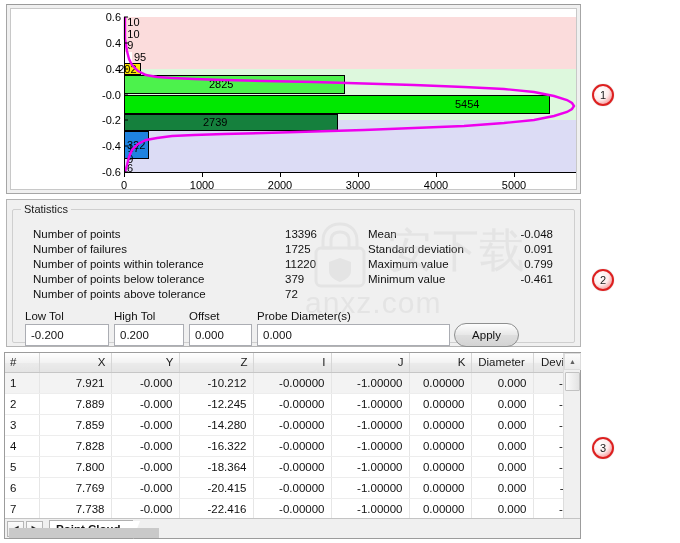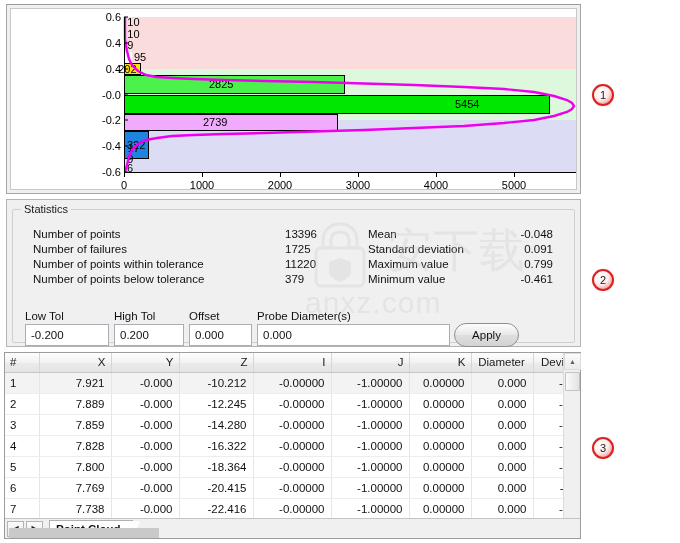--- a/index.html
+++ b/index.html
@@ -297,21 +297,21 @@
         </div>
         <div class="hbar" style="left:0;top:46.4px;height:11.5px;width:16.5px;background:#ffe600;">
           <span>202</span>
         </div>
         <div class="hbar" style="left:0;top:58.3px;height:19px;width:221px;background:#4cf24c;">
           <span style="position:absolute;left:84px;">2825</span>
         </div>
         <div class="hbar" style="left:0;top:77.5px;height:19px;width:426px;background:#00e800;">
           <span style="position:absolute;left:330px;">5454</span>
         </div>
-        <div class="hbar" style="left:0;top:96.8px;height:17px;width:214px;background:#f0abfc;">
+        <div class="hbar" style="left:0;top:96.8px;height:17px;width:214px;background:#15803d;">
           <span style="position:absolute;left:78px;">2739</span>
         </div>
         <div class="hbar" style="left:0;top:114.2px;height:28px;width:25.2px;background:#1f83e0;">
           <span style="position:absolute;left:2px;color:#000;">322</span>
         </div>
         <div class="hbar" style="left:0;top:126.5px;height:10px;width:1.4px;background:#ffffff;border:none;">
           <span class="outside">17</span>
         </div>
         <div class="hbar" style="left:0;top:137px;height:10px;width:1.2px;background:#ffffff;border:none;">
           <span class="outside">9</span>
@@ -382,20 +382,24 @@
           <div class="stat-value">1725</div>
         </div>
         <div class="stat-row">
           <div class="stat-label">Number of points within tolerance</div>
           <div class="stat-value">11220</div>
         </div>
         <div class="stat-row">
           <div class="stat-label">Number of points below tolerance</div>
           <div class="stat-value">379</div>
         </div>
+        <div class="stat-row">
+          <div class="stat-label">Number of points above tolerance</div>
+          <div class="stat-value">72</div>
+        </div>
       </div>
 
       <div class="stat-col" id="stats-right">
         <div class="stat-row">
           <div class="stat-label">Mean</div>
           <div class="stat-value">-0.048</div>
         </div>
         <div class="stat-row">
           <div class="stat-label">Standard deviation</div>
           <div class="stat-value">0.091</div>

